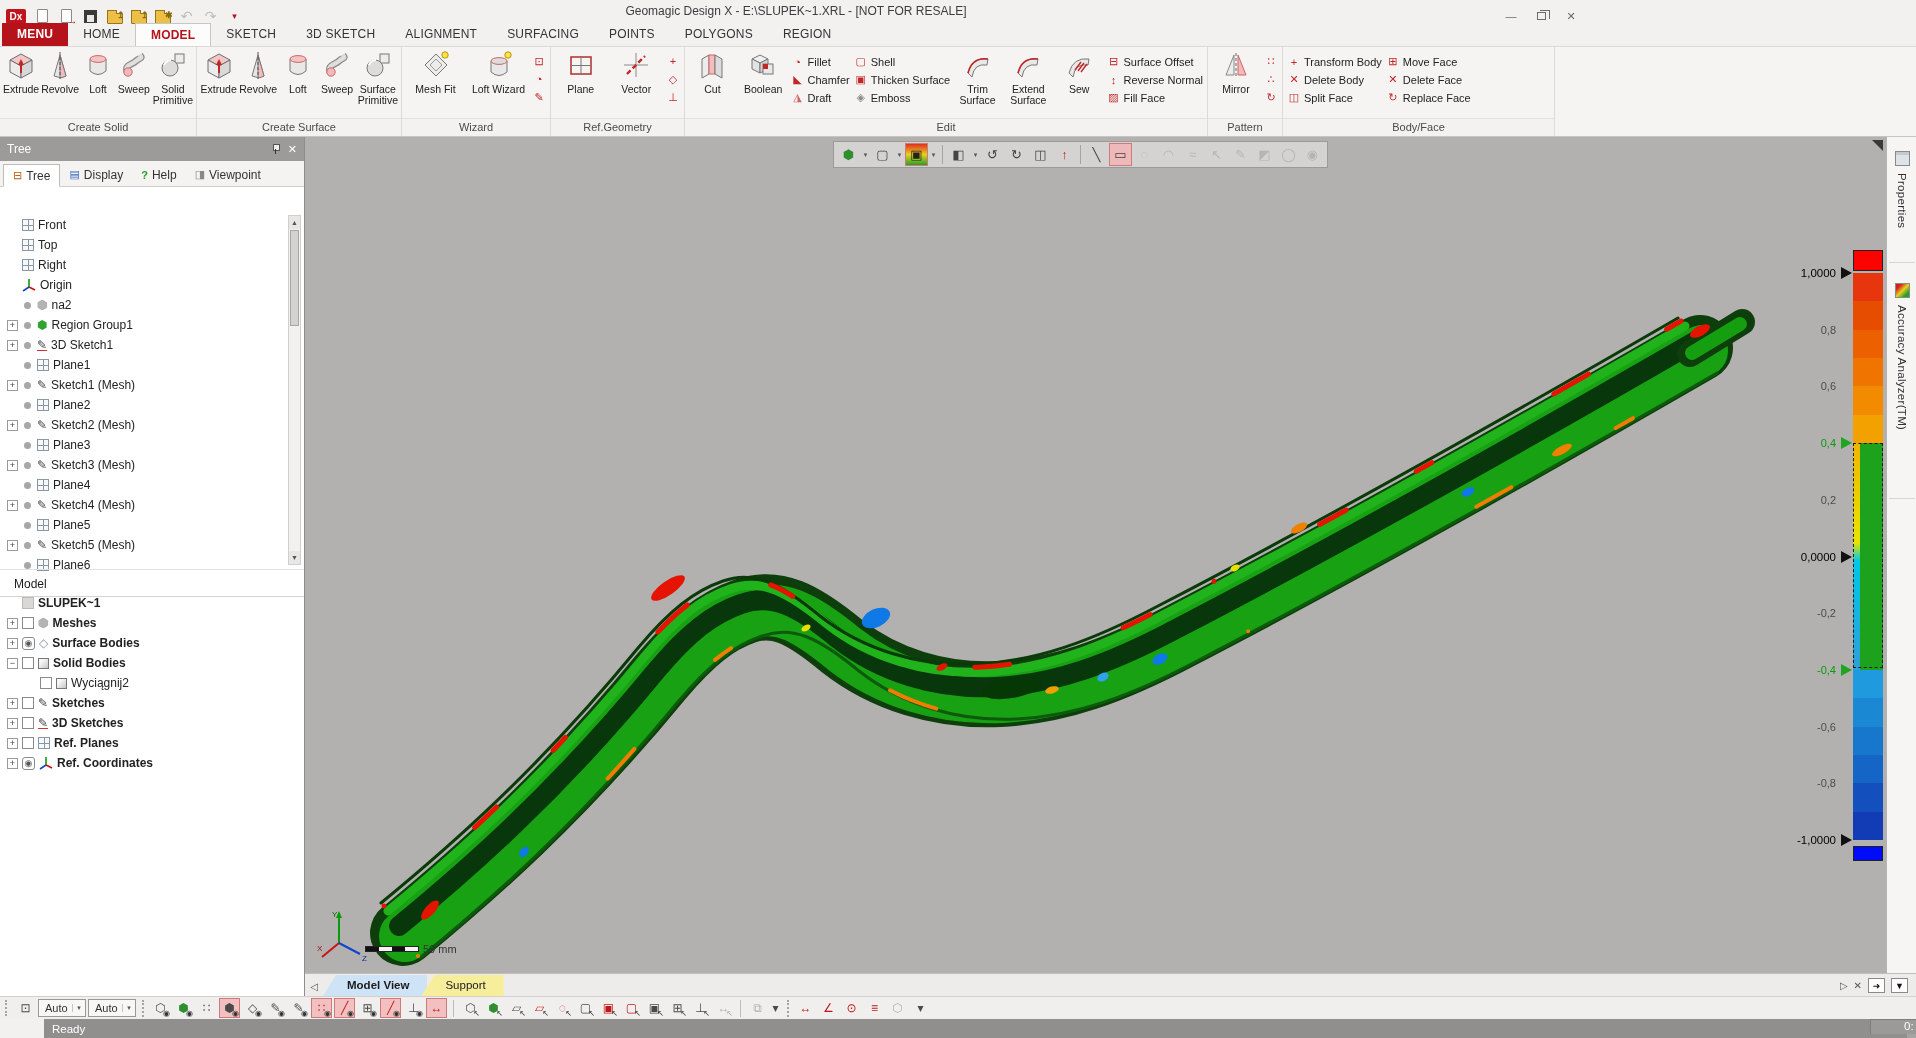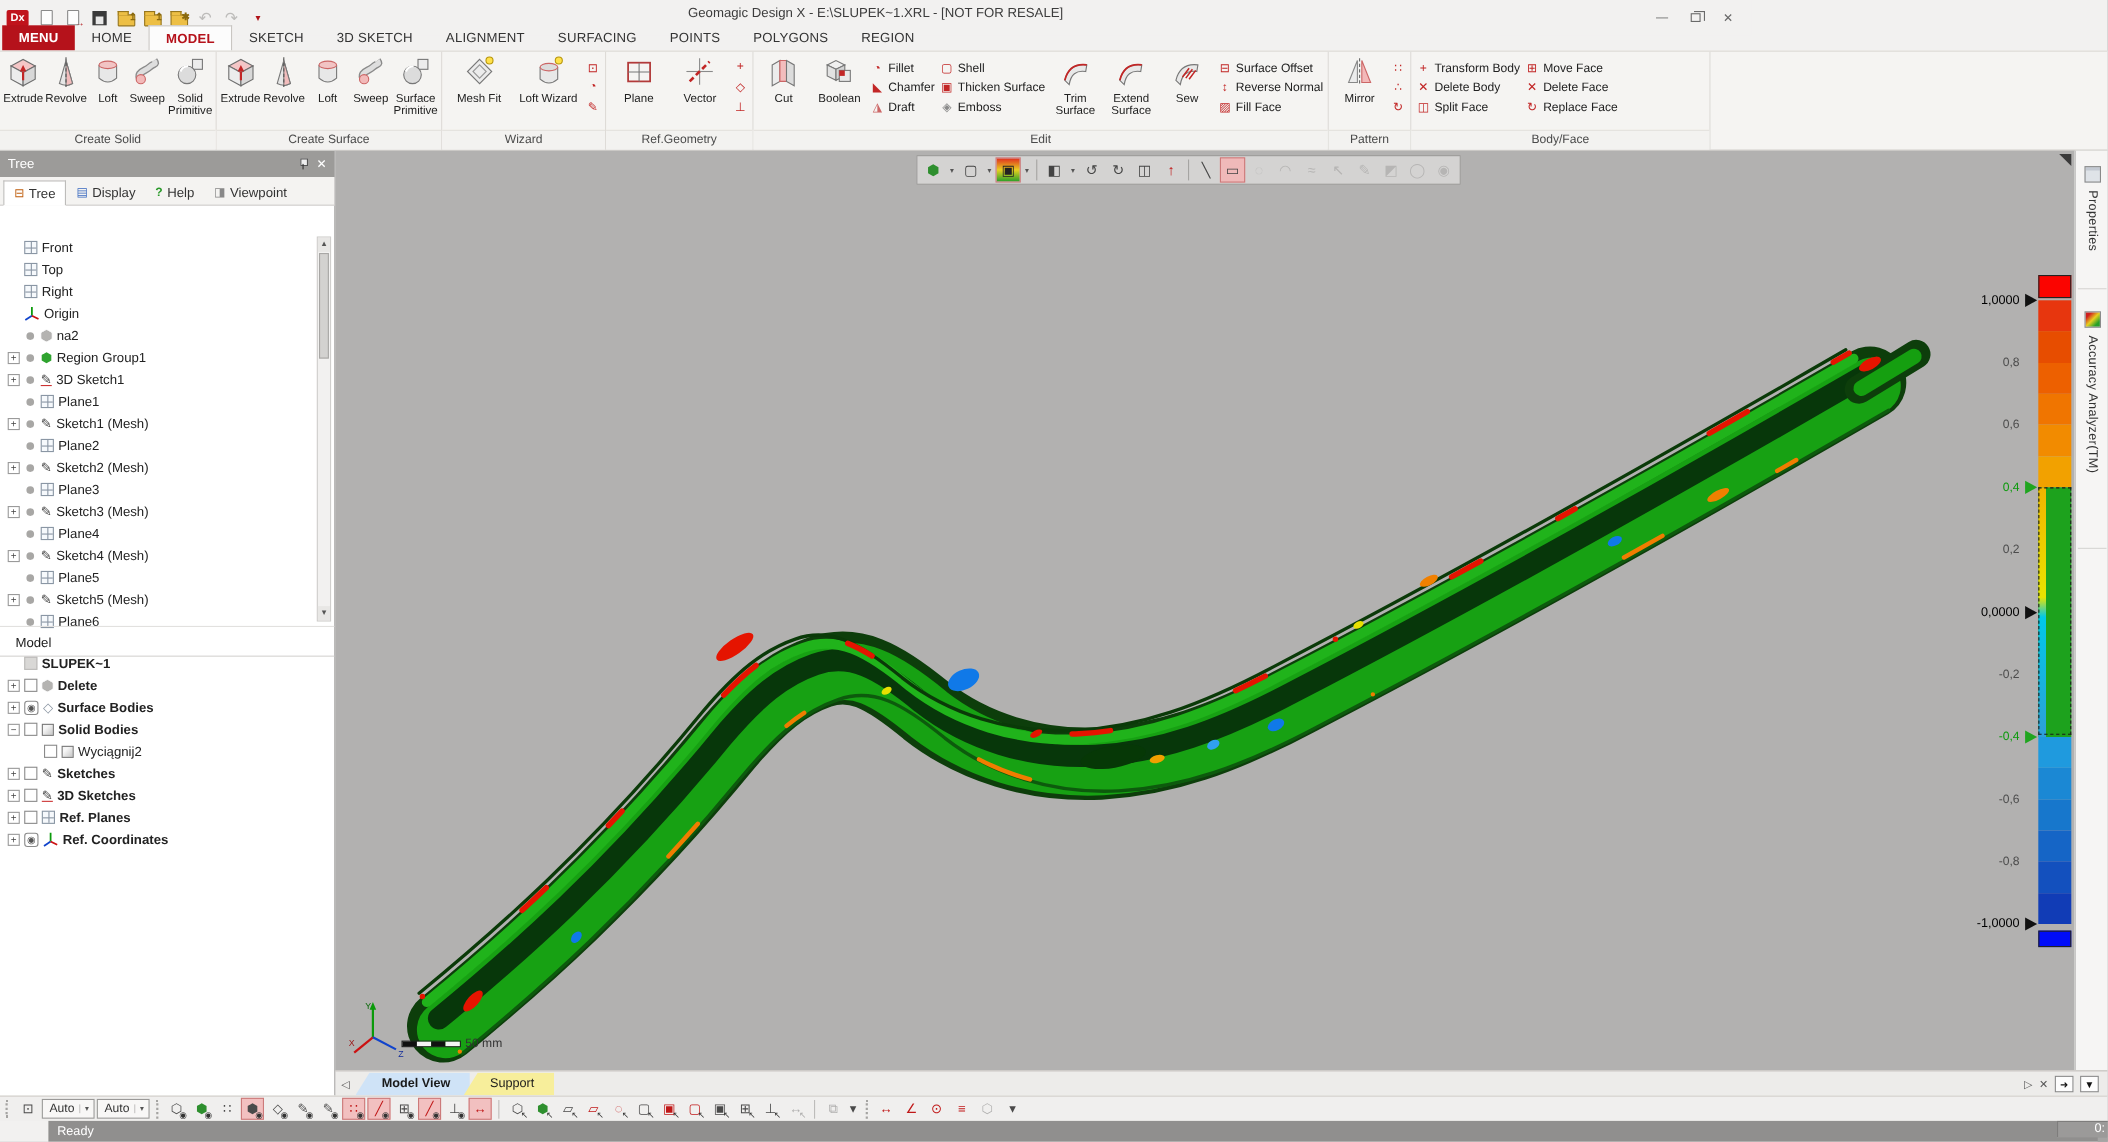--- a/index.html
+++ b/index.html
@@ -654,21 +654,21 @@
     <div class="treelist" id="modelList" style="top:456px">
         <div class="trow">
           <span class="exp-sp"></span>
           <span class="rooticon"></span>
           <span class="tbold">SLUPEK~1</span>
         </div>
         <div class="trow">
           <span class="exp">+</span>
           <span class="cb"></span>
           <span class="gl" style="color: rgb(180, 179, 177); text-shadow: rgb(119, 119, 119) 0px 0px 1px;">⬢</span>
-          <span class="tbold">Delete</span>
+          <span class="tbold">Meshes</span>
         </div>
         <div class="trow">
           <span class="exp">+</span>
           <span class="eye">◉</span>
           <span class="gl" style="color: rgb(138, 149, 162);">◇</span>
           <span class="tbold">Surface Bodies</span>
         </div>
         <div class="trow">
           <span class="exp">−</span>
           <span class="cb"></span>

